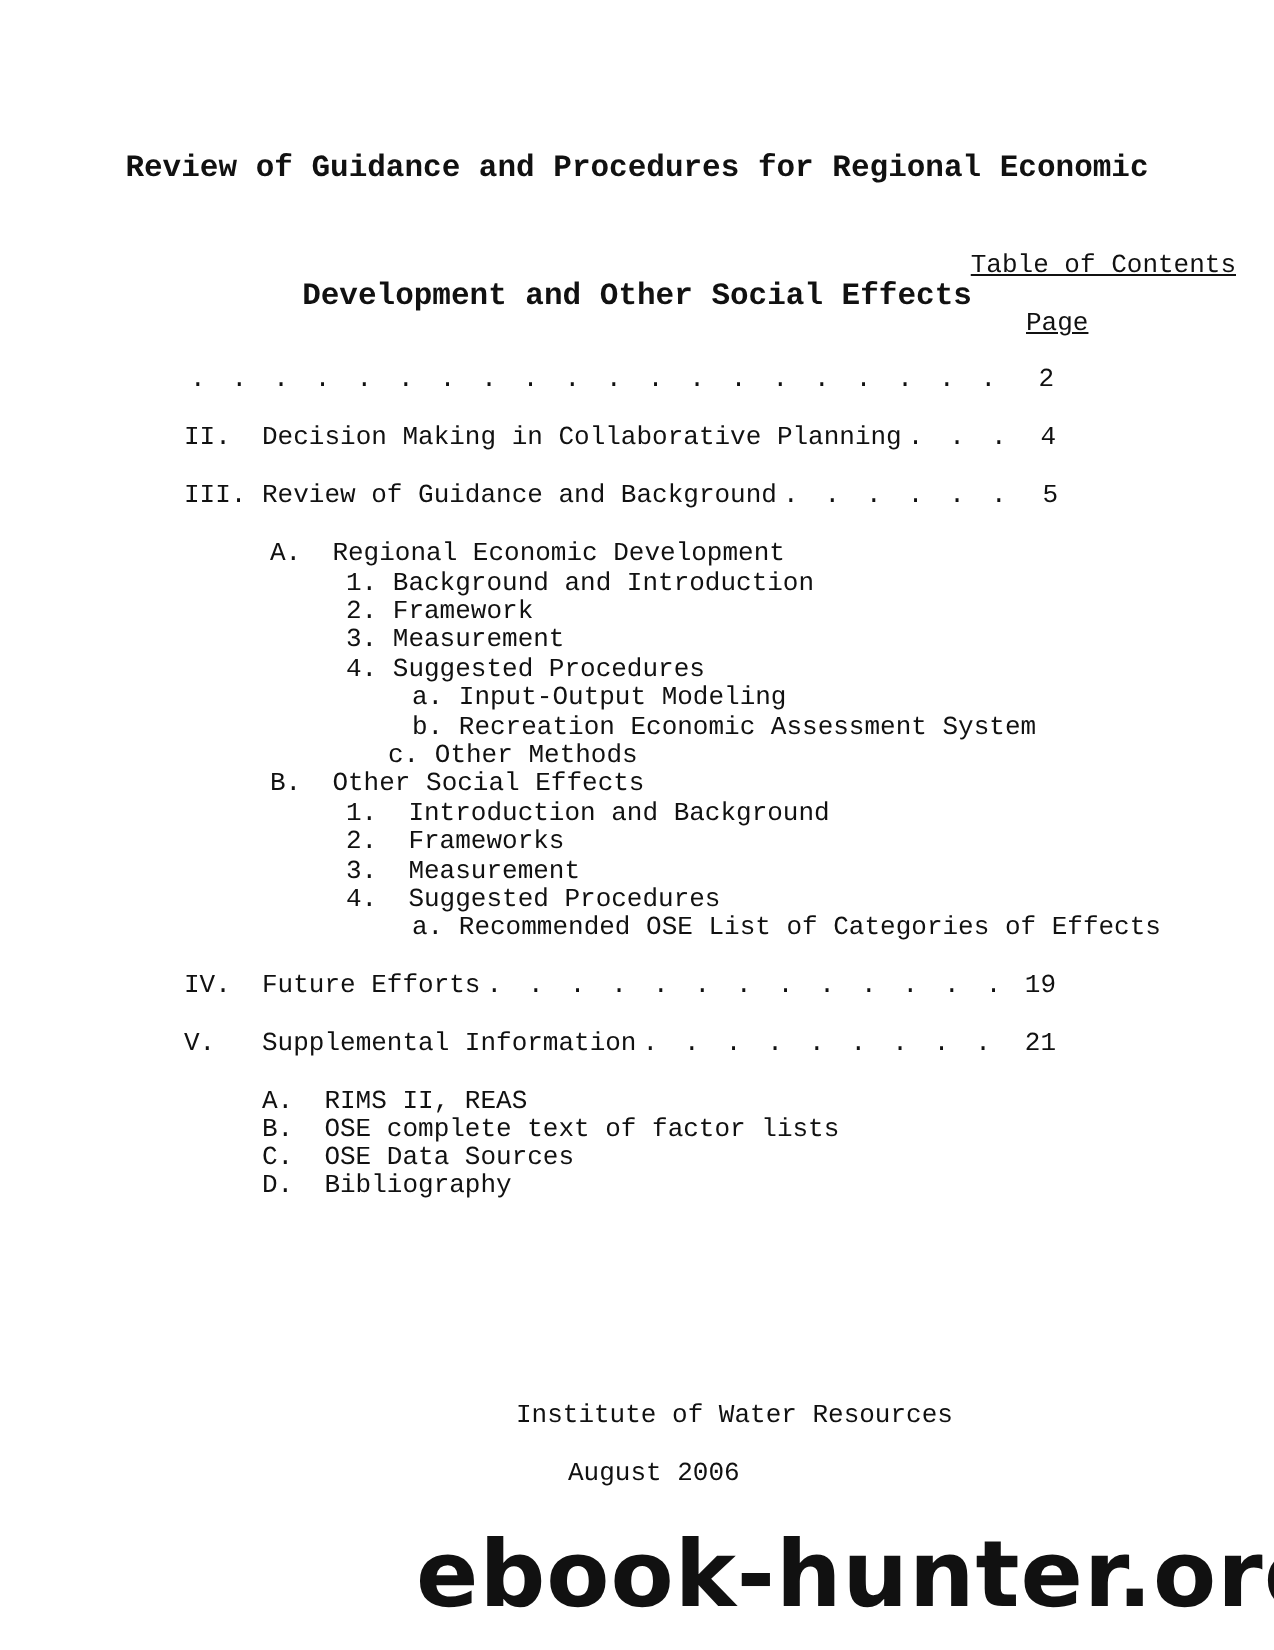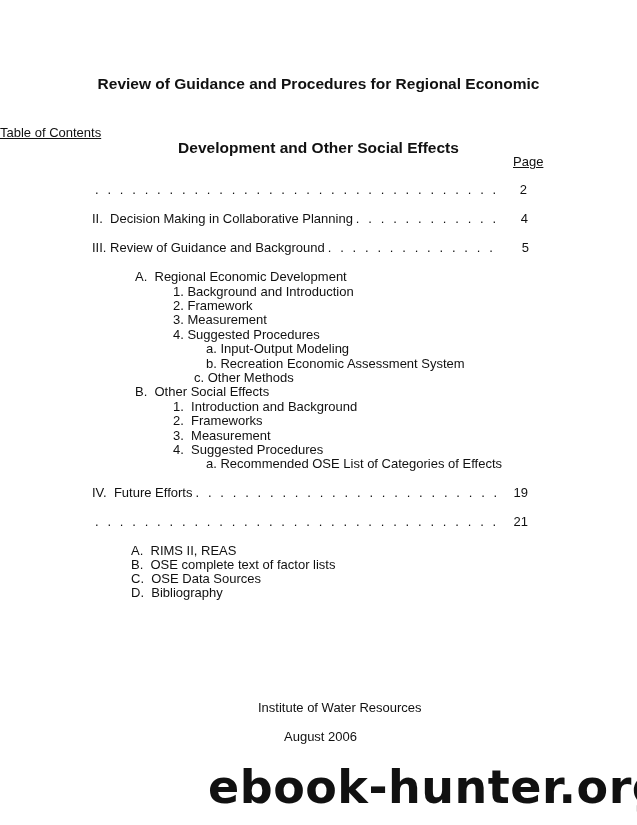--- a/index.html
+++ b/index.html
@@ -1,25 +1,25 @@
 <!DOCTYPE html>
 <html><head>
   <meta charset="utf-8">
   <style>
     html, body { margin: 0; padding: 0; background: #ffffff; }
     body {
       width: 637px; height: 825px; position: relative; overflow: hidden;
       font-family: "Liberation Sans", sans-serif; color: #111111;
     }
-    .abs { position: absolute; white-space: nowrap; }
+    .abs { position: absolute; white-space: nowrap; font-family: Liberation Mono, monospace; }
     .title {
       left: 0; width: 637px; text-align: center; font-weight: bold;
       font-size: 15.5px; line-height: 18px;
     }
-    .toc-head { left: 0; width: 618px; text-align: left; font-size: 13px; text-decoration: underline; }
+    .toc-head { left: 0; width: 618px; text-align: right; font-size: 13px; text-decoration: underline; }
     .page-head { left: 513px; font-size: 13px; text-decoration: underline; }
     .line { font-size: 13px; line-height: 15px; }
     .entry { left: 92px; width: 410px; font-size: 13px; line-height: 15px; display: flex; }
     .entry .lbl { white-space: nowrap; }
     .entry .dots {
       flex: 1; overflow: hidden; white-space: nowrap; letter-spacing: 2.6px;
       margin-left: 3px;
     }
     .pnum { font-size: 13px; text-align: right; width: 20px; }
     .watermark {
@@ -68,20 +68,21 @@
 <div class="abs line" style="top:442px; left:173px; white-space:pre;">4.  Suggested Procedures</div>
 <div class="abs line" style="top:456px; left:206px;">a. Recommended OSE List of Categories of Effects</div>
 
 <div class="abs entry" style="top:485px;">
   <span class="lbl" style="white-space:pre">IV.  Future Efforts</span>
   <span class="dots">. . . . . . . . . . . . . . . . . . . . . . . . . . . . . . . . . . . . . . . . . . . . . . . . . . . . . . . . . . . . . . .</span>
 </div>
 <div class="abs pnum" style="top:485px; left:508px;">19</div>
 
 <div class="abs entry" style="top:514px;">
+  <span class="lbl" style="white-space:pre">V.   Supplemental Information</span>
   <span class="dots">. . . . . . . . . . . . . . . . . . . . . . . . . . . . . . . . . . . . . . . . . . . . . . . . . . . . . . . . . . . . . . .</span>
 </div>
 <div class="abs pnum" style="top:514px; left:508px;">21</div>
 
 <div class="abs line" style="top:543px; left:131px; white-space:pre;">A.  RIMS II, REAS</div>
 <div class="abs line" style="top:557px; left:131px; white-space:pre;">B.  OSE complete text of factor lists</div>
 <div class="abs line" style="top:571px; left:131px; white-space:pre;">C.  OSE Data Sources</div>
 <div class="abs line" style="top:585px; left:131px; white-space:pre;">D.  Bibliography</div>
 
 <div class="abs" style="top:700px; left:258px; font-size:13px;">Institute of Water Resources</div>

